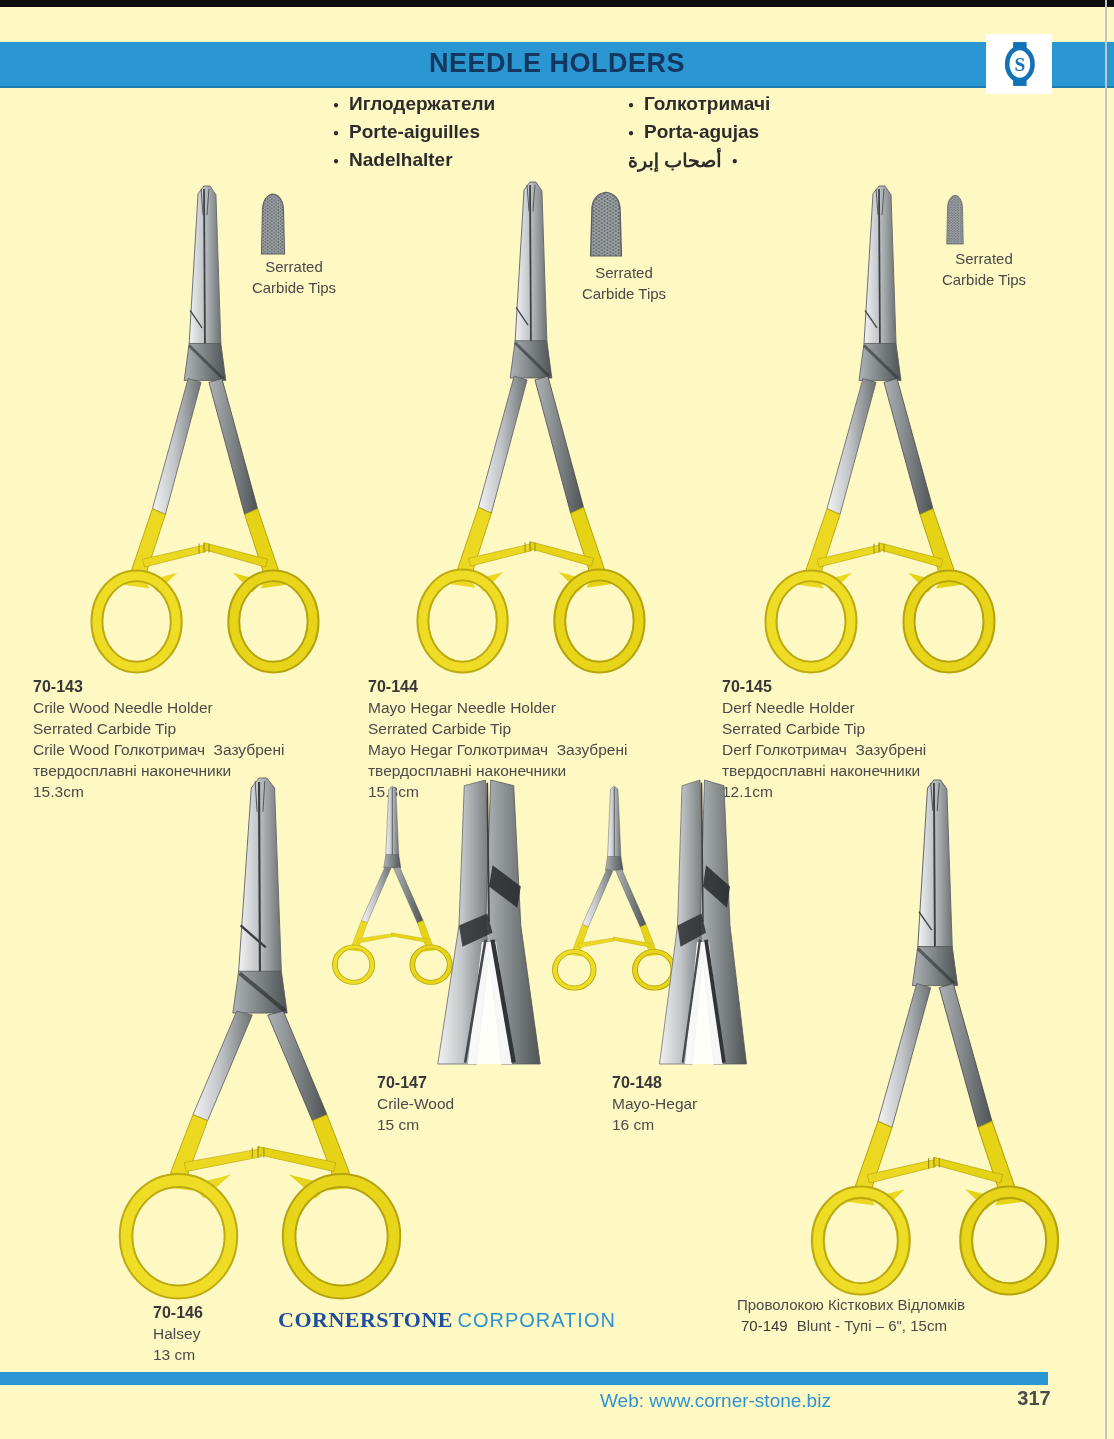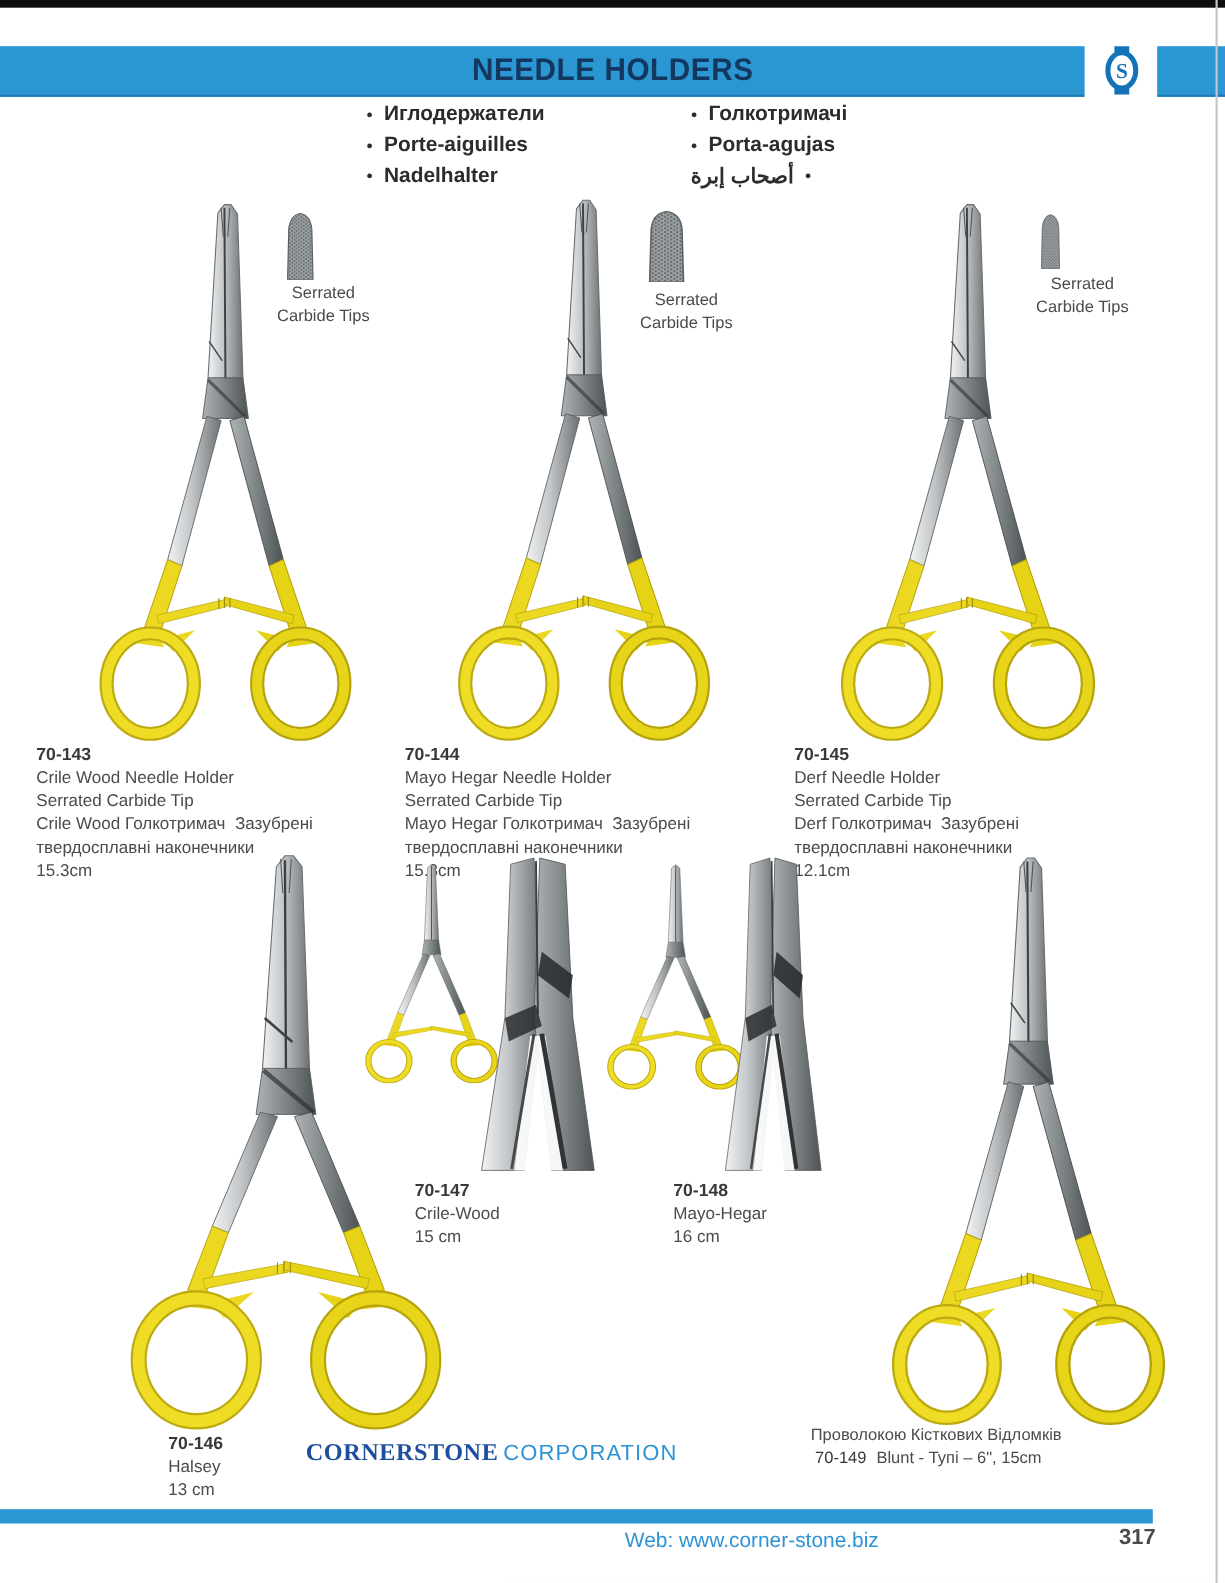--- a/index.html
+++ b/index.html
@@ -1,16 +1,16 @@
 <!DOCTYPE html>
 <html><head>
 <meta charset="utf-8">
 <style>
   html,body{margin:0;padding:0;background:#e9e9e9;}
-  .page{position:relative;width:1114px;height:1439px;margin:0 auto;background:#ffffff;
+  .page{position:relative;width:1114px;height:1439px;margin:0 auto;background:#fef9c3;
         font-family:"Liberation Sans", sans-serif;overflow:hidden;}
   
   .top-strip{position:absolute;left:0;top:0;width:1114px;height:7px;background:#0e0e0e;}
   .header-bar{position:absolute;left:0;top:42px;width:1114px;height:44px;background:#2a96d2;
               border-bottom:2px solid #1d7db3;}
   .header-title{position:absolute;left:0;top:6px;width:100%;text-align:center;
                 font-size:27px;font-weight:bold;letter-spacing:.5px;color:#14375f;
                 transform:scaleY(1.05);}
   .logo-box{position:absolute;left:986px;top:34px;width:66px;height:60px;background:#ffffff;
             display:flex;align-items:center;justify-content:center;}
@@ -28,21 +28,21 @@
   
   .wt-block{position:absolute;font-size:15px;line-height:21px;color:#4b4b4b;text-align:left;}
   .wt-code{font-weight:normal;color:#383838;margin-right:9px;}
   .wt-item{padding-left:4px;}
   
   .footer-bar{position:absolute;left:0;top:1372px;width:1048px;height:13px;background:#2a96d2;}
   .brand{position:absolute;left:278px;top:1307px;white-space:nowrap;}
   .brand-bold{font-family:"Liberation Serif", serif;font-weight:bold;font-size:22px;
               color:#1d4f9e;letter-spacing:.5px;}
   .brand-rest{font-size:20px;color:#2e93d5;letter-spacing:1px;}
-  .web{position:absolute;left:568px;top:1390px;font-size:19px;color:#2e93d5;white-space:nowrap;}
+  .web{position:absolute;left:600px;top:1390px;font-size:19px;color:#2e93d5;white-space:nowrap;}
   .page-num{position:absolute;left:1002px;top:1387px;width:64px;text-align:center;
             font-size:20px;font-weight:bold;color:#4a4a4a;}
   .right-edge{position:absolute;left:1105px;top:0;width:2px;height:1439px;background:#c3c6c8;}
   svg.inst{position:absolute;overflow:visible;}
 </style>
 </head>
 <body>
 
 <div class="page">
 

